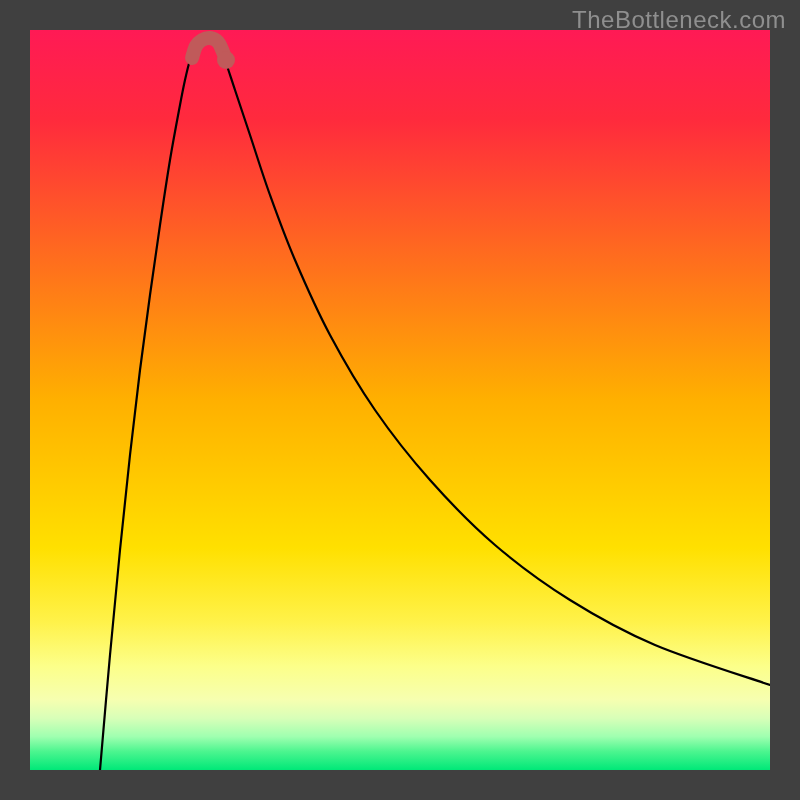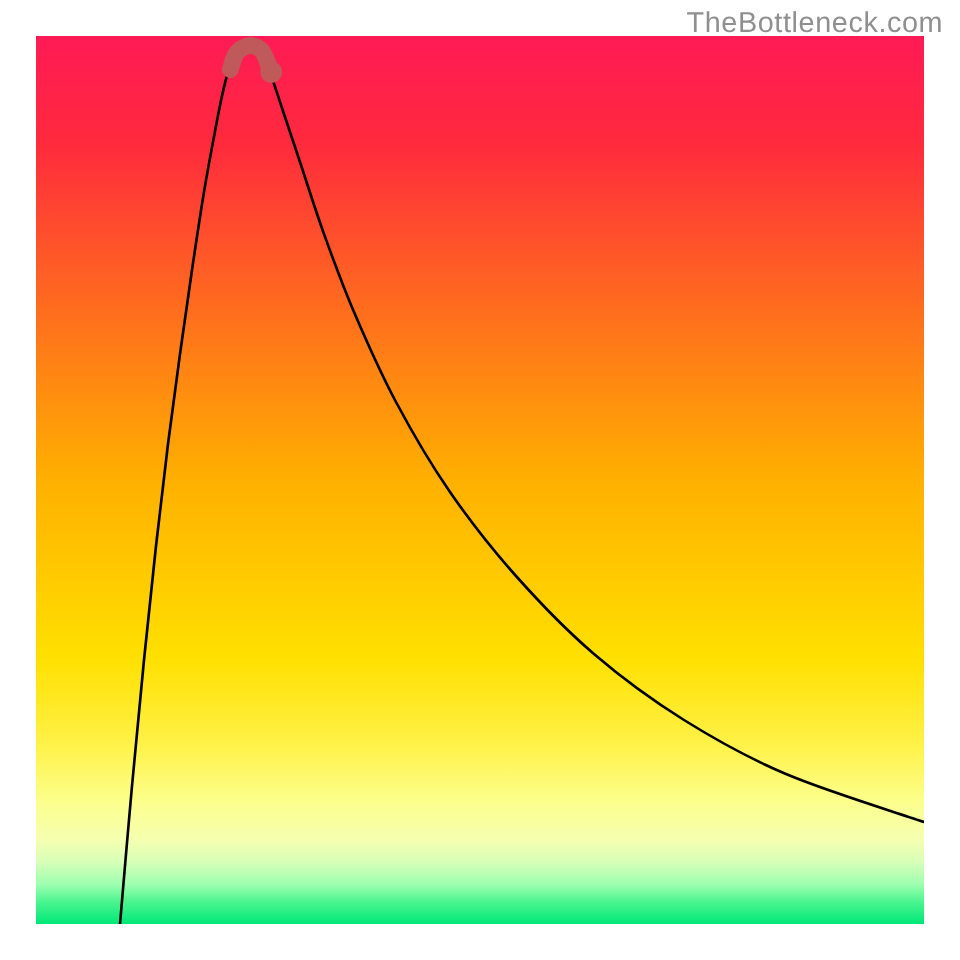--- a/index.html
+++ b/index.html
@@ -7,21 +7,21 @@
     padding: 0;
     width: 800px;
     height: 800px;
     background: #000;
     font-family: Arial, Helvetica, sans-serif;
   }
   .stage {
     position: relative;
     width: 800px;
     height: 800px;
-    background: #ffffff;
+    background: #404040;
   }
   .plot {
     position: absolute;
     left: 30px;
     top: 30px;
     width: 740px;
     height: 740px;
     overflow: hidden;
   }
   .gradient {

